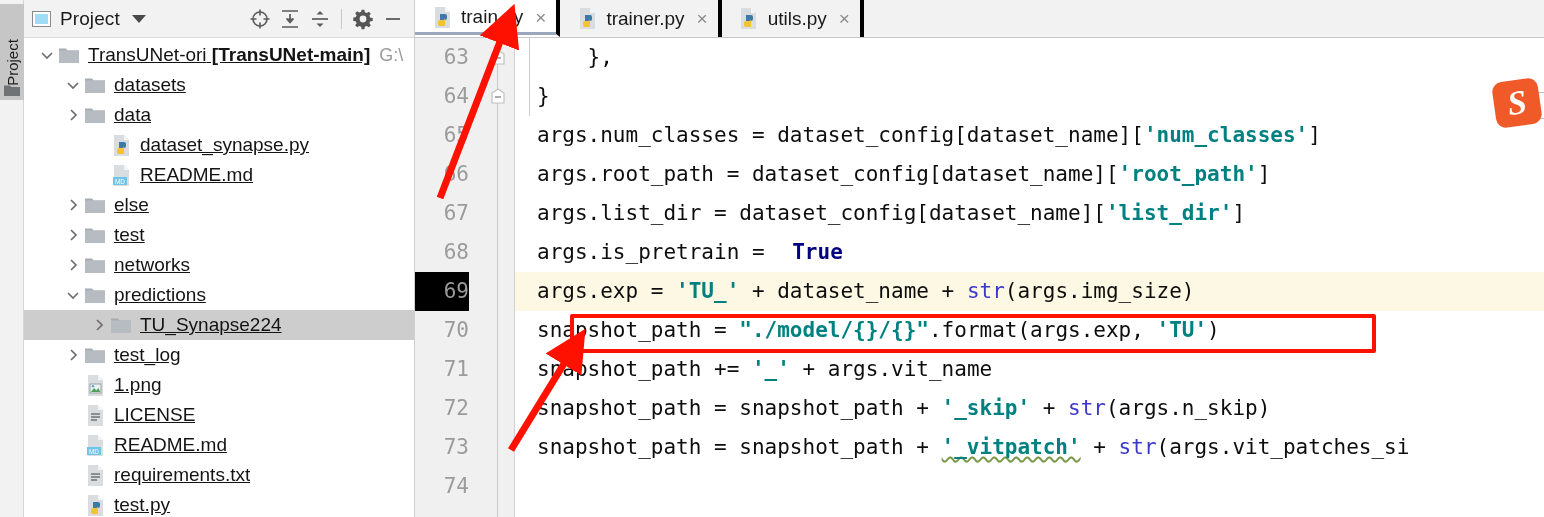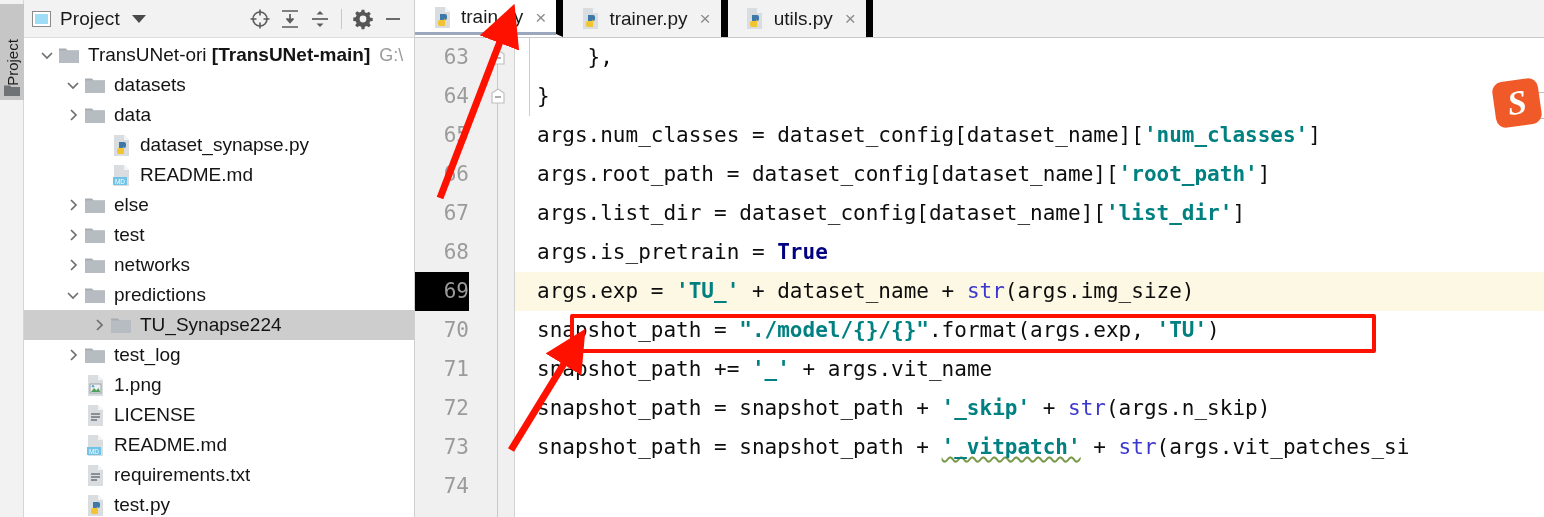--- a/index.html
+++ b/index.html
@@ -127,21 +127,21 @@
     display: flex; align-items: center; justify-content: center;
     color: #6e6e6e;
   }
   .arrow svg { display: block; }
   .ico {
     width: 22px; height: 22px;
     flex: 0 0 22px;
     margin-right: 8px;
     display: flex; align-items: center; justify-content: center;
   }
-  .node-label { overflow: hidden; text-overflow: clip; }
+  .node-label { overflow: hidden; text-overflow: clip; text-decoration: underline; }
   .node-label b { font-weight: bold; }
   .node-path {
     color: #9b9b9b;
     margin-left: 9px;
     font-size: 18px;
   }
 
   
   .editor {
     flex: 1 1 auto;
@@ -159,21 +159,21 @@
     display: flex;
     align-items: stretch;
     border-bottom: 1px solid #c9c9c9;
   }
   .etab {
     display: flex; align-items: center;
     padding: 0 10px 0 16px;
     font-size: 19px;
     color: #1a1a1a;
     background: #f2f2f2;
-    border-right: 7px solid #000000;
+    border-right: 4px solid #000000;
     position: relative;
   }
   .etab.active {
     background: #ffffff;
     border-bottom: 3px solid #ffffff;
   }
   .etab.active::after {
     content: "";
     position: absolute;
     left: 0; right: 0; bottom: -1px; height: 3px;
@@ -234,21 +234,21 @@
   .gnum.hl { background: #000000; }
   .code-indent { padding-left: 22px; }
   .indent-guide {
     position: absolute;
     left: 14px; top: 0; height: 78px;
     width: 1px; background: #cdcdcd;
   }
 
   
   .t-str  { color: #008080; font-weight: bold; }
-  .t-kw   { color: #000080; font-weight: bold; }
+  .t-kw   { color: #000080; font-weight: bold; margin-left: 15px; }
   .t-fn   { color: #3a37cc; }
   .t-plain{ color: #0d0d0d; }
   .t-typo { text-decoration: underline wavy #7a9a4a; text-decoration-skip-ink: none; }
 
   .fold-marker {
     position: absolute;
     left: 9px;
     width: 16px; height: 16px;
   }
 

